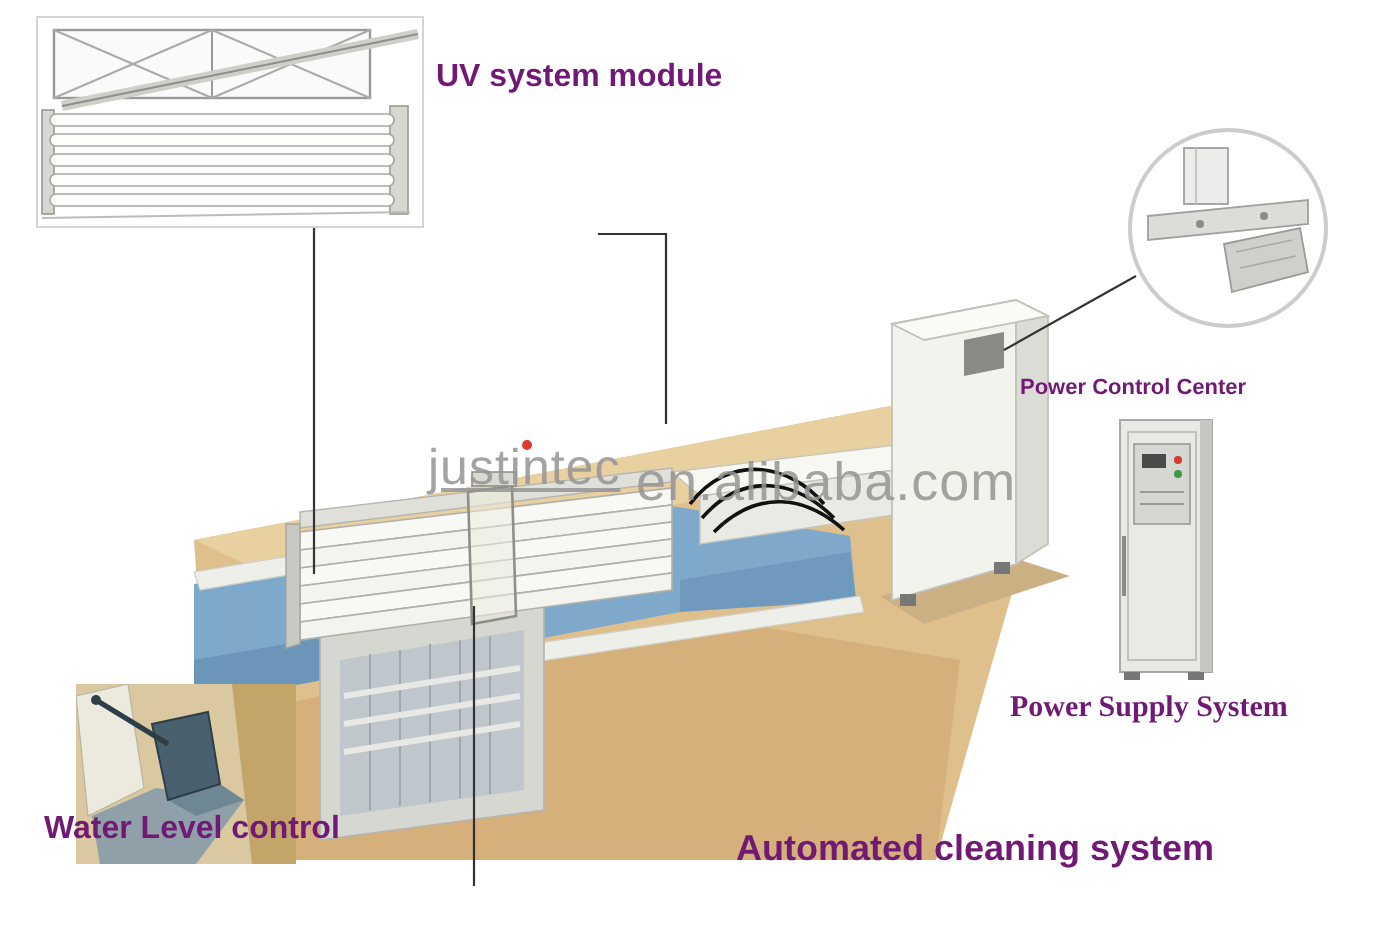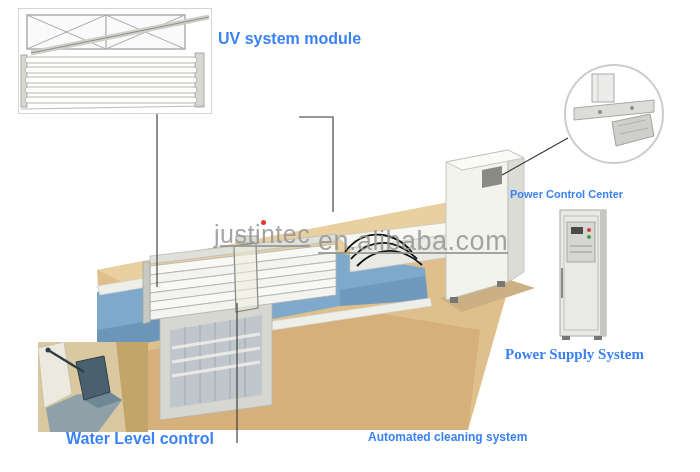--- a/index.html
+++ b/index.html
@@ -1,21 +1,21 @@
 <!DOCTYPE html>
 <html><head>
 <meta charset="utf-8">
 <style>
   html,body{margin:0;padding:0;}
   body{
     width:700px;height:472px;position:relative;overflow:hidden;
     background:#ffffff;font-family:"Liberation Sans",sans-serif;
   }
   .label{
-    position:absolute;font-weight:bold;color:#3b82f6;white-space:nowrap;
+    position:absolute;font-weight:bold;color:#701a75;white-space:nowrap;
     font-family:"Liberation Sans",sans-serif;
     text-align:center;
   }
   .wm{
     position:absolute;color:#959595;opacity:.85;white-space:nowrap;
     font-family:"Liberation Sans",sans-serif;letter-spacing:.5px;
   }
   .inset{position:absolute;background:#fff;}
   svg{display:block;}
 </style>
@@ -94,21 +94,21 @@
   <g fill="none" stroke="#333333" stroke-width="1.1">
     <polyline points="157,112 157,287"></polyline>
     <polyline points="299,117 333,117 333,212"></polyline>
     <polyline points="568,138 502,175"></polyline>
     <polyline points="237,303 237,443"></polyline>
   </g>
 </svg>
 
 <div class="wm" style="left:214px;top:220px;font-size:25px;text-decoration:underline;">justintec</div>
 <div style="position:absolute;left:261px;top:220px;width:5px;height:5px;border-radius:50%;background:#e0392e;"></div>
-<div class="wm" style="left:318px;top:226px;font-size:27px;text-decoration:underline;">en.alibaba.com</div>
+<div class="wm" style="left:318px;top:226px;font-size:27px;">en.alibaba.com</div>
 
 <div class="inset" style="left:18px;top:8px;width:192px;height:104px;border:1px solid #d5d5d5;">
   <svg width="192" height="104" viewBox="0 0 192 104">
     <rect x="8" y="6" width="158" height="34" fill="#fafafa" stroke="#999" stroke-width="1.2"></rect>
     <line x1="87" y1="6" x2="87" y2="40" stroke="#999" stroke-width="1"></line>
     <line x1="8" y1="6" x2="87" y2="40" stroke="#aaa" stroke-width="1"></line>
     <line x1="87" y1="6" x2="8" y2="40" stroke="#aaa" stroke-width="1"></line>
     <line x1="87" y1="6" x2="166" y2="40" stroke="#aaa" stroke-width="1"></line>
     <line x1="166" y1="6" x2="87" y2="40" stroke="#aaa" stroke-width="1"></line>
     <line x1="12" y1="44" x2="190" y2="8" stroke="#cfcfc9" stroke-width="5"></line>
@@ -171,14 +171,14 @@
     <polygon points="46,58 72,50 84,58 60,66" fill="#6e8794"></polygon>
     <polygon points="38,20 66,14 72,50 46,58" fill="#49616e" stroke="#2e3e47" stroke-width="1"></polygon>
     <line x1="10" y1="8" x2="46" y2="30" stroke="#2e3e47" stroke-width="2.5"></line>
     <circle cx="10" cy="8" r="2.5" fill="#2e3e47"></circle>
   </svg>
 </div>
 
 <div class="label" style="left:218px;top:30px;font-size:16px;">UV system module</div>
 <div class="label" style="left:510px;top:188px;font-size:11px;">Power Control Center</div>
 <div class="label" style="left:505px;top:346px;font-size:15px;font-family:Liberation Serif, serif;">Power Supply System</div>
-<div class="label" style="left:368px;top:430px;font-size:12px;">Automated cleaning system</div>
-<div class="label" style="left:22px;top:430px;font-size:16px;margin-left:44px;">Water Level control</div>
+<div class="label" style="left:368px;top:414px;font-size:18px;">Automated cleaning system</div>
+<div class="label" style="left:22px;top:406px;font-size:16px;">Water Level control</div>
 
 </body></html>

